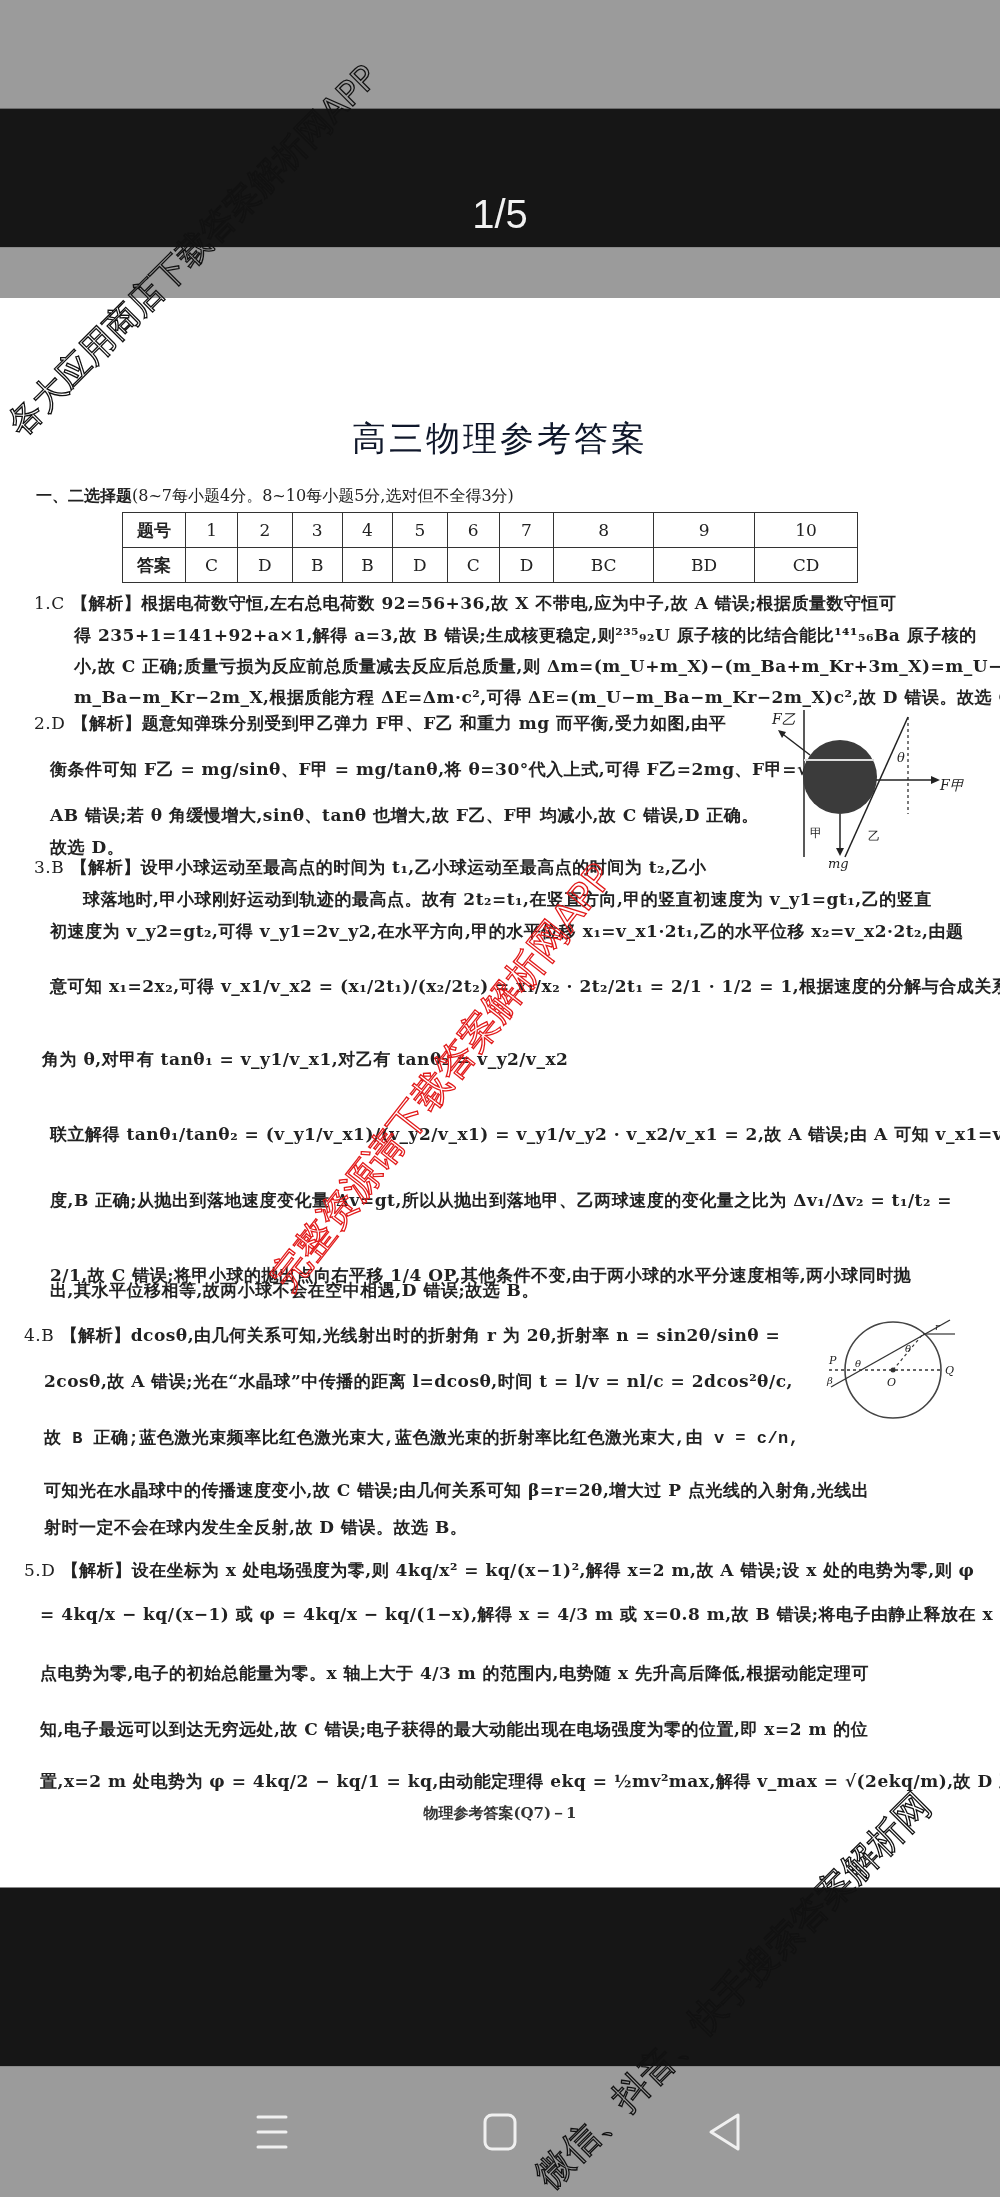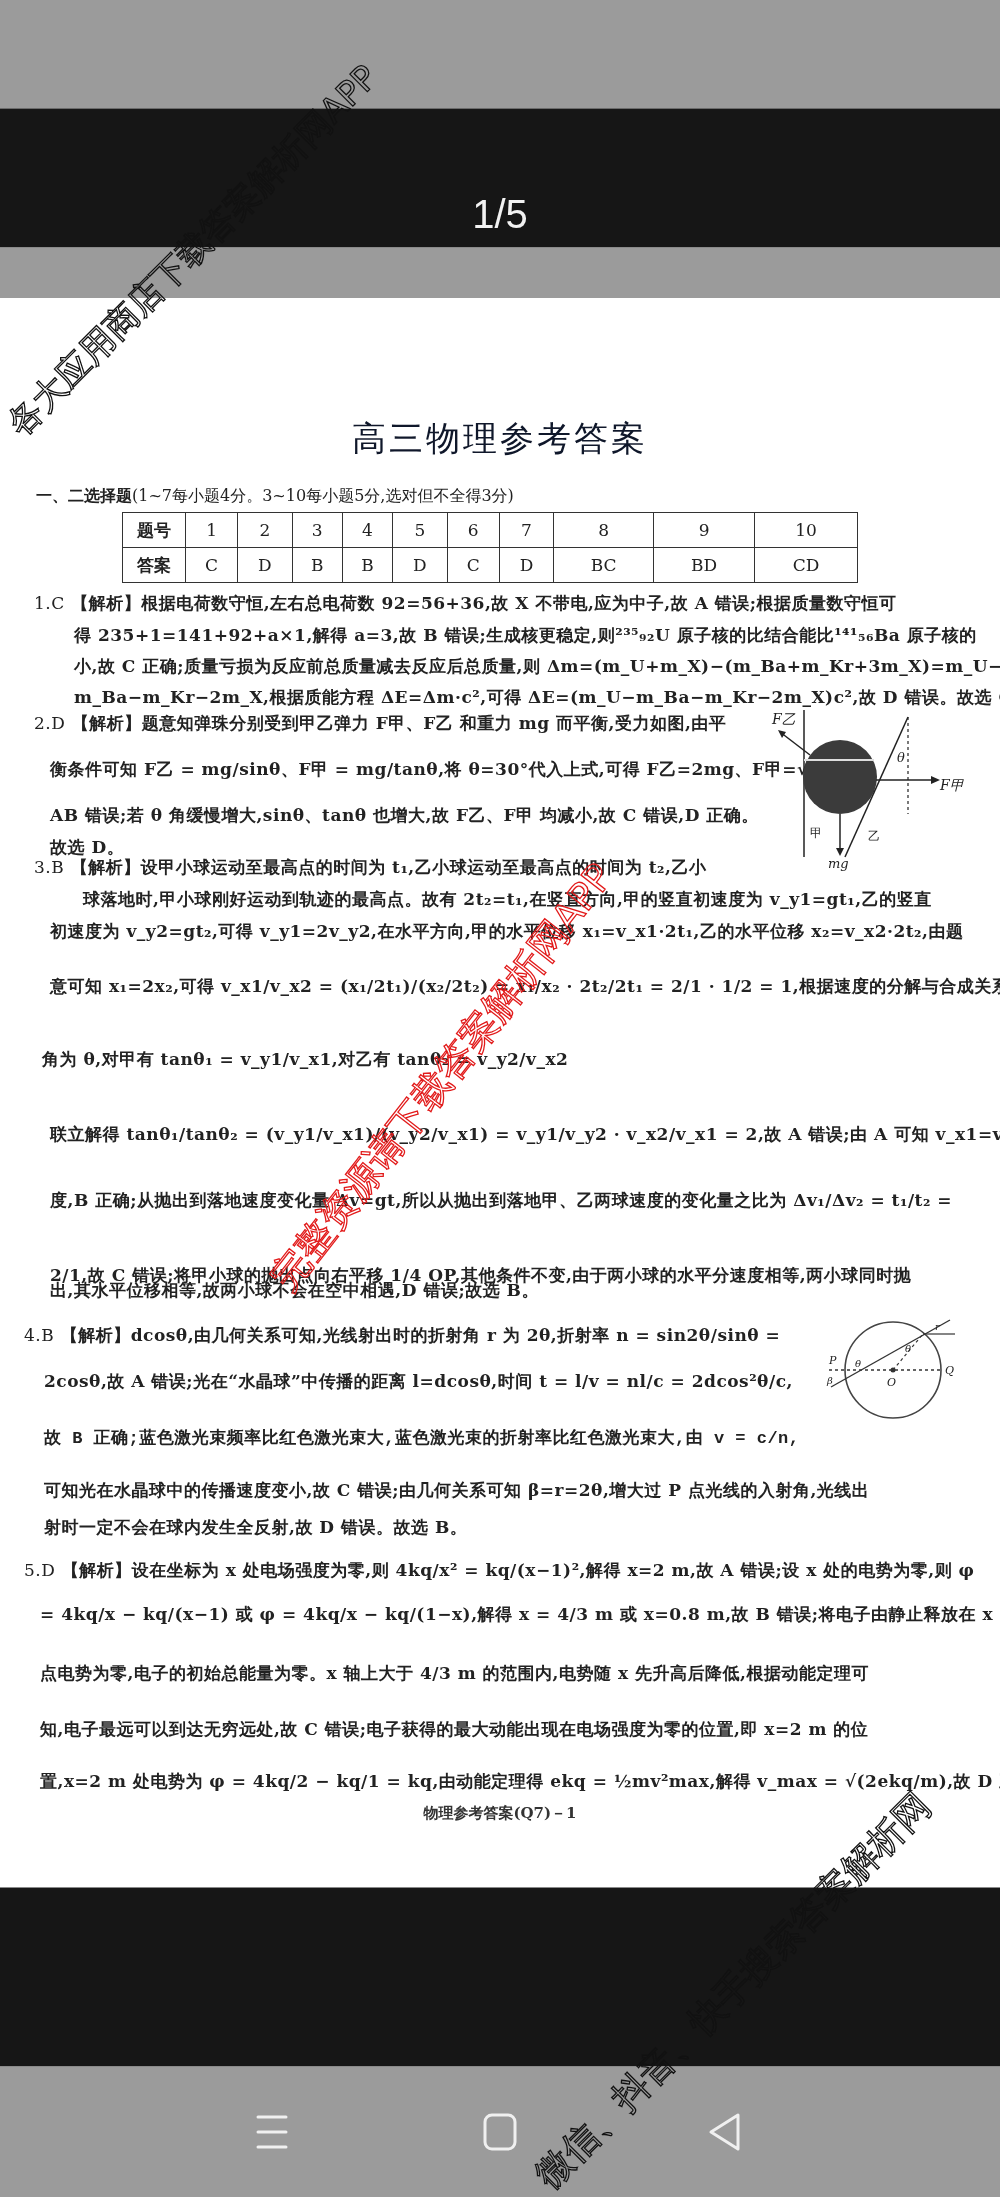--- a/index.html
+++ b/index.html
@@ -33,21 +33,21 @@
 <div class="bar-top"></div>
 
 <div class="viewer-top">
   <div class="page-indicator">1/5</div>
 </div>
 
 <div class="page">
   <div class="doc-title">高三物理参考答案</div>
 
   <div class="sec">
-    <b>一、二选择题</b><span>(1~7每小题4分。3~10每小题5分,选对但不全得3分)</span>
+    <b>一、二选择题</b><span>(8~7每小题4分。8~10每小题5分,选对但不全得3分)</span>
   </div>
 
   <table class="ans">
     <tbody>
         <tr>
       <td class="h">题号</td>
       <td>1</td>
       <td>2</td>
       <td>3</td>
       <td>4</td>

